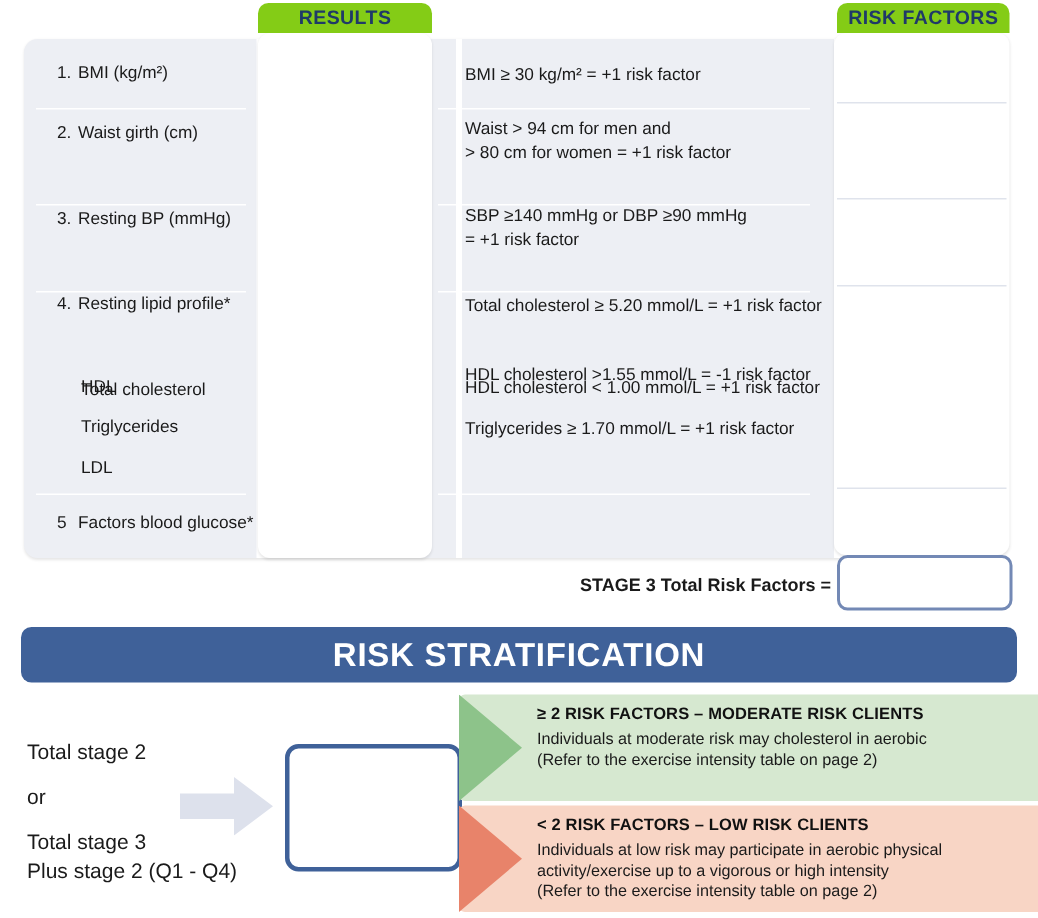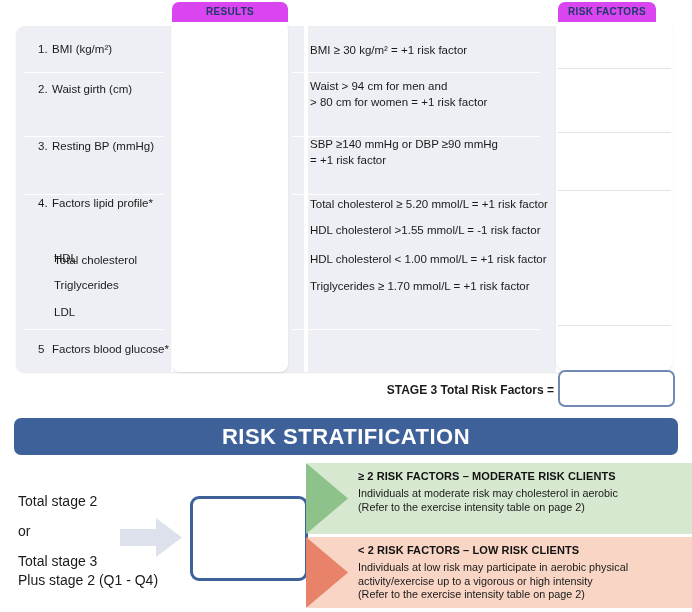--- a/index.html
+++ b/index.html
@@ -12,33 +12,33 @@
     background: #ffffff;
     font-family: "Liberation Sans", sans-serif;
     color: #1a1a1a;
     overflow: hidden;
     position: relative;
   }
 
   
   .tab {
     position: absolute;
-    background: #d946ef;
+    background: #84cc16;
     color: #1f3a68;
-    font-size: 10px;
+    font-size: 13px;
     font-weight: bold;
     letter-spacing: 0.3px;
     text-align: center;
     border-radius: 7px 7px 0 0;
     line-height: 20px;
     height: 20px;
     z-index: 5;
   }
   #tab-results { left: 172px; top: 2px; width: 116px; }
-  #tab-risk-factors { left: 558px; top: 2px; width: 98px; }
+  #tab-risk-factors { left: 558px; top: 2px; width: 115px; }
 
   
   #table-panel {
     position: absolute;
     left: 16px;
     top: 26px;
     width: 640px;
     height: 346px;
     background: #edeff4;
     border-radius: 9px;
@@ -275,29 +275,29 @@
 
   <div class="cell-label" style="top:113px;">
     <span class="num">3.</span><span>Resting BP (mmHg)</span>
   </div>
   <div class="cell-crit" style="top:110px;">
     <div>SBP ≥140 mmHg or DBP ≥90 mmHg</div>
     <div>= +1 risk factor</div>
   </div>
 
   <div class="cell-label" style="top:170px;">
-    <span class="num">4.</span><span>Factors lipid profile*</span>
+    <span class="num">4.</span><span>Resting lipid profile*</span>
   </div>
   <div class="cell-sub" style="top:199px;margin-top:29px;">Total cholesterol</div>
   <div class="cell-sub" style="top:226px;">HDL</div>
   <div class="cell-sub" style="top:253px;">Triglycerides</div>
   <div class="cell-sub" style="top:280px;">LDL</div>
 
   <div class="cell-crit" style="top:170px;">Total cholesterol ≥ 5.20 mmol/L = +1 risk factor</div>
-  <div class="cell-crit" style="top:196px;">HDL cholesterol &gt;1.55 mmol/L = -1 risk factor</div>
+  <div class="cell-crit" style="top:216px;">HDL cholesterol &gt;1.55 mmol/L = -1 risk factor</div>
   <div class="cell-crit" style="top:225px;">HDL cholesterol &lt; 1.00 mmol/L = +1 risk factor</div>
   <div class="cell-crit" style="top:252px;">Triglycerides ≥ 1.70 mmol/L = +1 risk factor</div>
 
   <div class="cell-label" style="top:316px;">
     <span class="num">5</span><span>Factors blood glucose*</span>
   </div>
 </div>
 
 <div class="white-col" id="col-results"></div>
 

